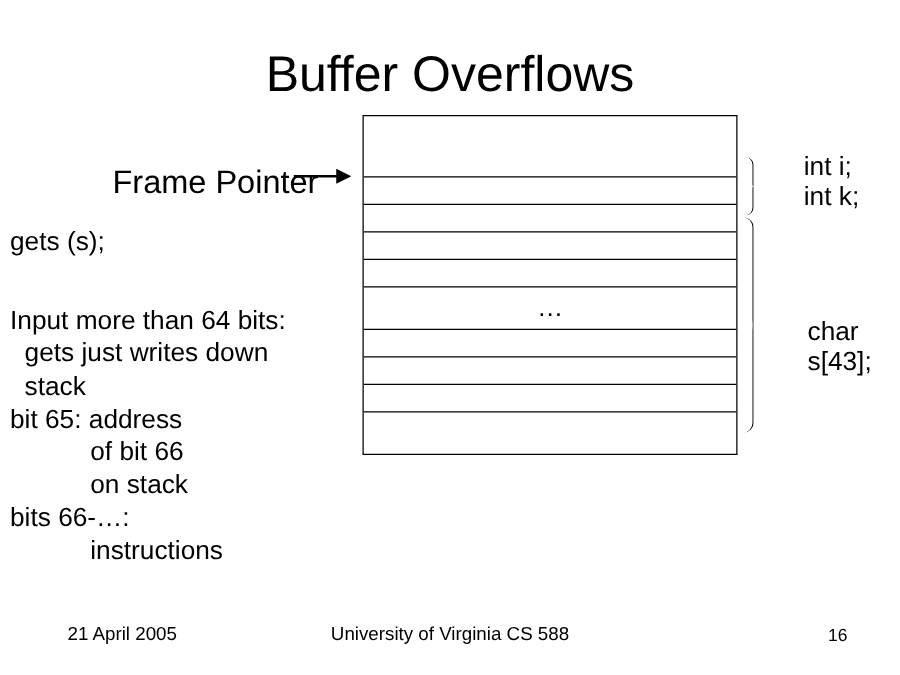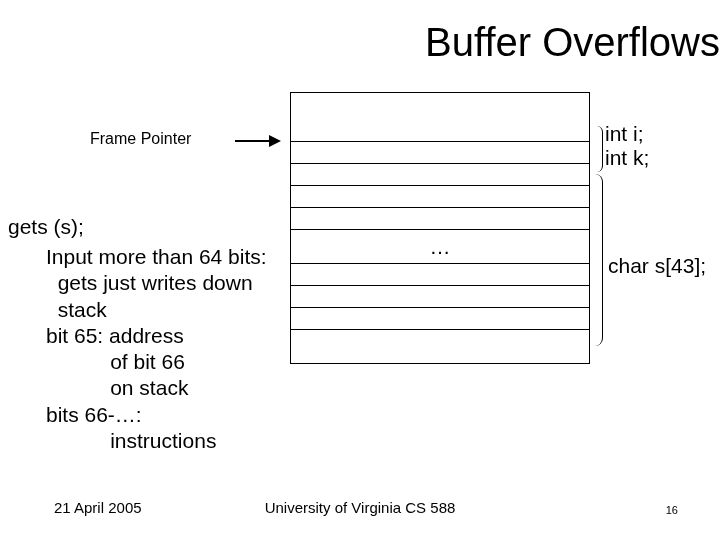--- a/index.html
+++ b/index.html
@@ -7,32 +7,32 @@
     width: 720px;
     height: 540px;
     background: #fff;
     font-family: Arial, Helvetica, sans-serif;
     color: #000;
     position: relative;
     overflow: hidden;
   }
   .title {
     position: absolute;
-    top: 20px;
+    top: 38px;
     left: 0;
     width: 100%;
-    text-align: right;
+    text-align: center;
     font-size: 40px;
     font-weight: 400;
   }
   .frame-pointer {
     position: absolute;
     top: 130px;
     left: 90px;
-    font-size: 16px;
+    font-size: 26px;
   }
   .arrow {
     position: absolute;
     top: 140px;
     left: 235px;
     width: 44px;
     height: 2px;
     background: #000;
   }
   .arrow::after {
@@ -43,30 +43,28 @@
     width: 0; height: 0;
     border-left: 12px solid #000;
     border-top: 6px solid transparent;
     border-bottom: 6px solid transparent;
   }
   .gets {
     position: absolute;
     top: 182px;
     left: 8px;
     font-size: 21px;
-    margin-top: 33px;
   }
   .notes {
     position: absolute;
     top: 244px;
     left: 8px;
     font-size: 21px;
     line-height: 1.25;
     white-space: pre;
-    margin-left: 38px;
   }
   
   .stack {
     position: absolute;
     top: 92px;
     left: 290px;
     width: 300px;
     border: 1px solid #000;
   }
   .stack .cell {
@@ -76,20 +74,21 @@
     align-items: center;
     justify-content: center;
     font-size: 21px;
   }
   .stack .cell:first-child { border-top: none; height: 48px; }
   .stack .cell.short { height: 22px; }
   .stack .cell.ra { height: 44px; }
   .right-label {
     position: absolute;
     font-size: 21px;
+    margin-left: 38px;
   }
   .lab-vars { top: 122px; left: 605px; }
   .lab-s { top: 254px; left: 608px; }
   
   .brace1 {
     position: absolute;
     top: 126px;
     left: 594px;
     width: 10px;
     height: 46px;
@@ -133,21 +132,21 @@
     bottom: 24px;
     left: 0;
     width: 100%;
     text-align: center;
     font-size: 15px;
   }
   .footer-page {
     position: absolute;
     bottom: 24px;
     right: 42px;
-    font-size: 11px;
+    font-size: 14px;
   }
 </style>
 </head>
 <body>
 
 <div class="title">Buffer Overflows</div>
 
 <div class="frame-pointer">Frame Pointer</div>
 <div class="arrow"></div>
 

